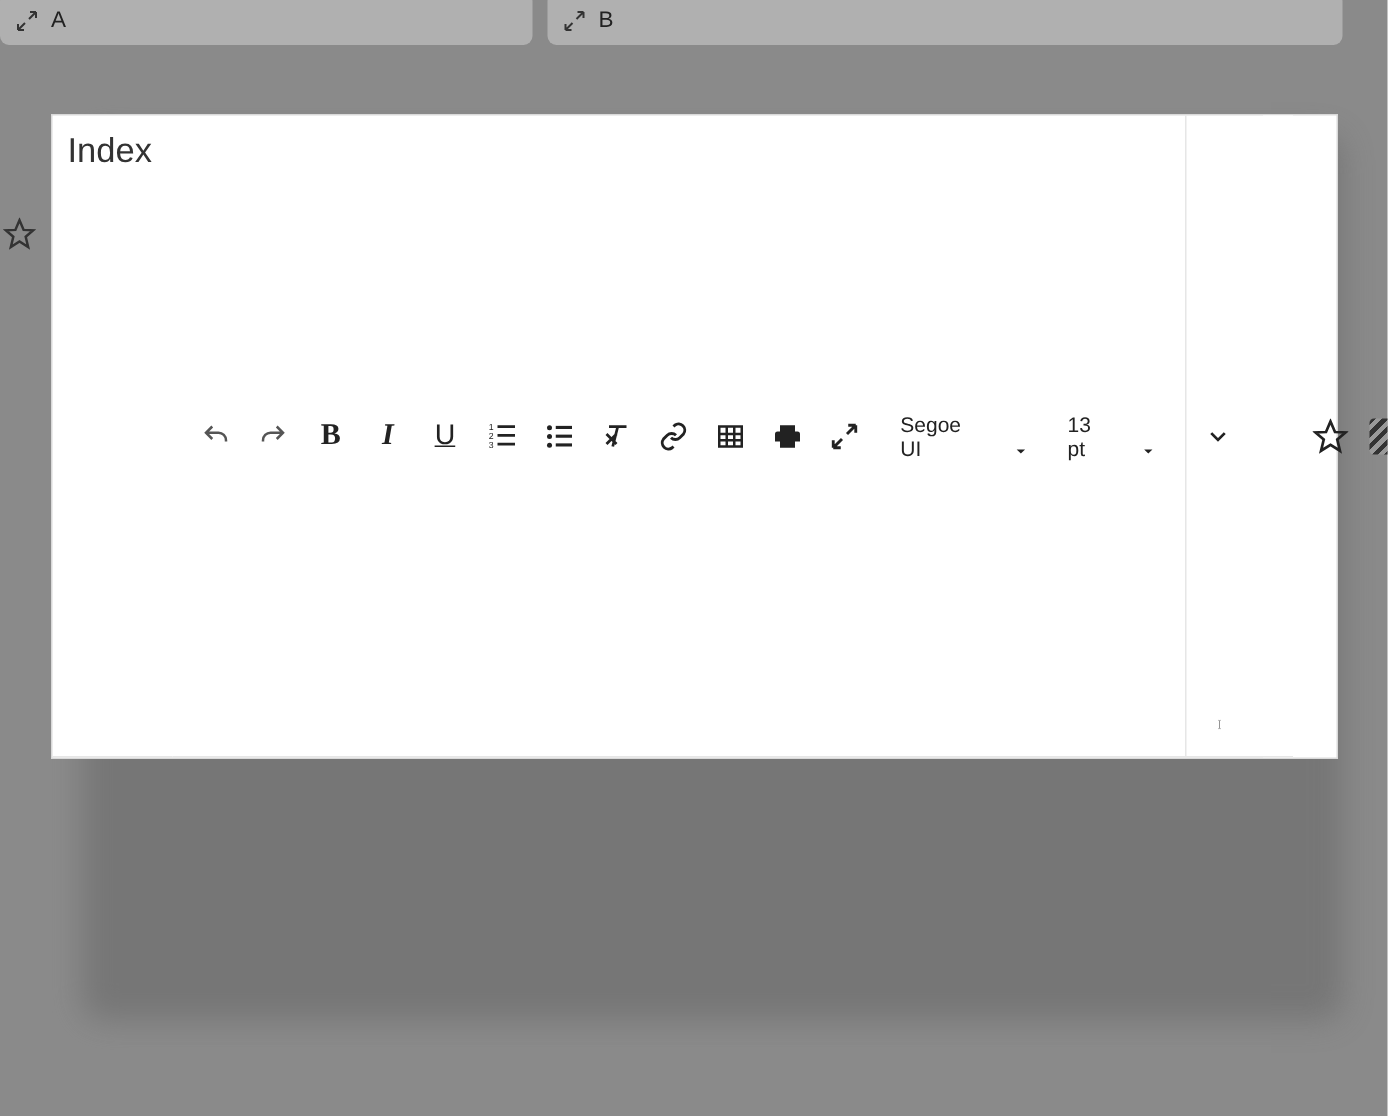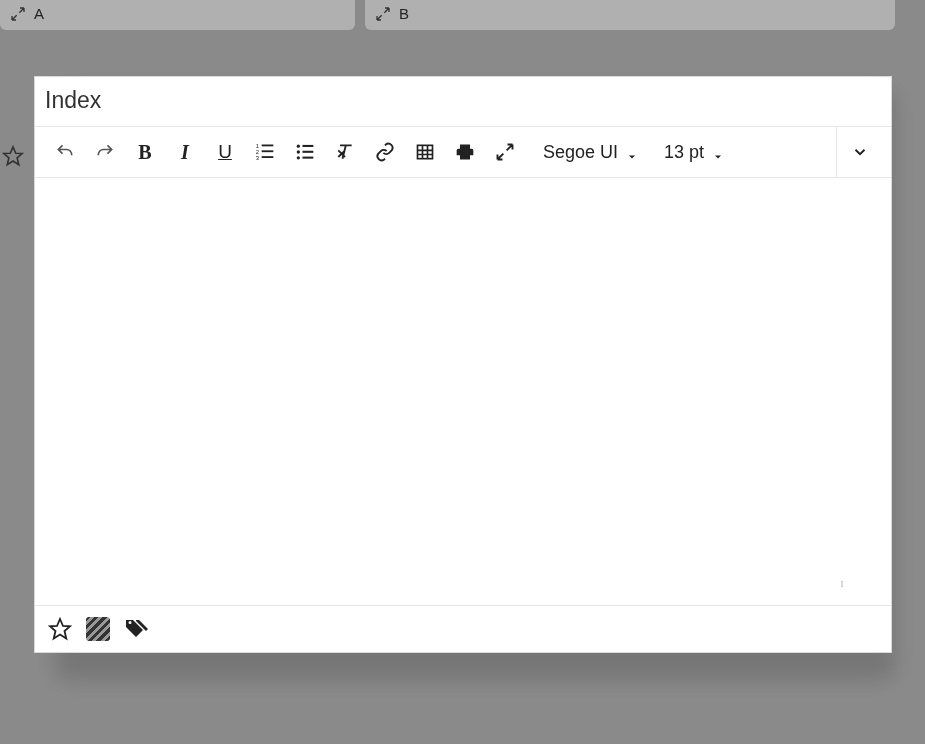--- a/index.html
+++ b/index.html
@@ -48,21 +48,21 @@
       opacity: 0.55;
     }
     .modal {
       position: absolute;
       top: 76px;
       left: 34px;
       width: 858px;
       background: #fff;
       border: 1px solid #d9d9d9;
       display: flex;
-      flex-direction: column;
+      flex-direction: row;
     }
     .modal-title {
       padding: 10px 14px 12px 10px;
       font-size: 23px;
       color: #333;
       font-weight: 400;
       border-bottom: 1px solid #e6e6e6;
     }
     .toolbar {
       display: flex;
@@ -80,23 +80,23 @@
       cursor: pointer;
       color: #222;
     }
     .tb-btn svg { width: 20px; height: 20px; }
     .tb-bold { font-weight: 800; font-size: 20px; font-family: Georgia, serif; }
     .tb-italic { font-style: italic; font-size: 20px; font-family: Georgia, serif; font-weight: 600; }
     .tb-underline { text-decoration: underline; font-size: 19px; font-weight: 500; }
     .font-dd {
       display: flex;
       align-items: flex-end;
-      gap: 8px;
+      gap: 20px;
       padding: 0 6px 0 16px;
-      font-size: 18px;
+      font-size: 14px;
       color: #222;
       cursor: pointer;
     }
     .font-dd .caret { width: 12px; height: 12px; }
     .toolbar-right-sep {
       width: 1px;
       align-self: stretch;
       background: #e6e6e6;
       margin: -8px 0 -8px 4px;
     }

